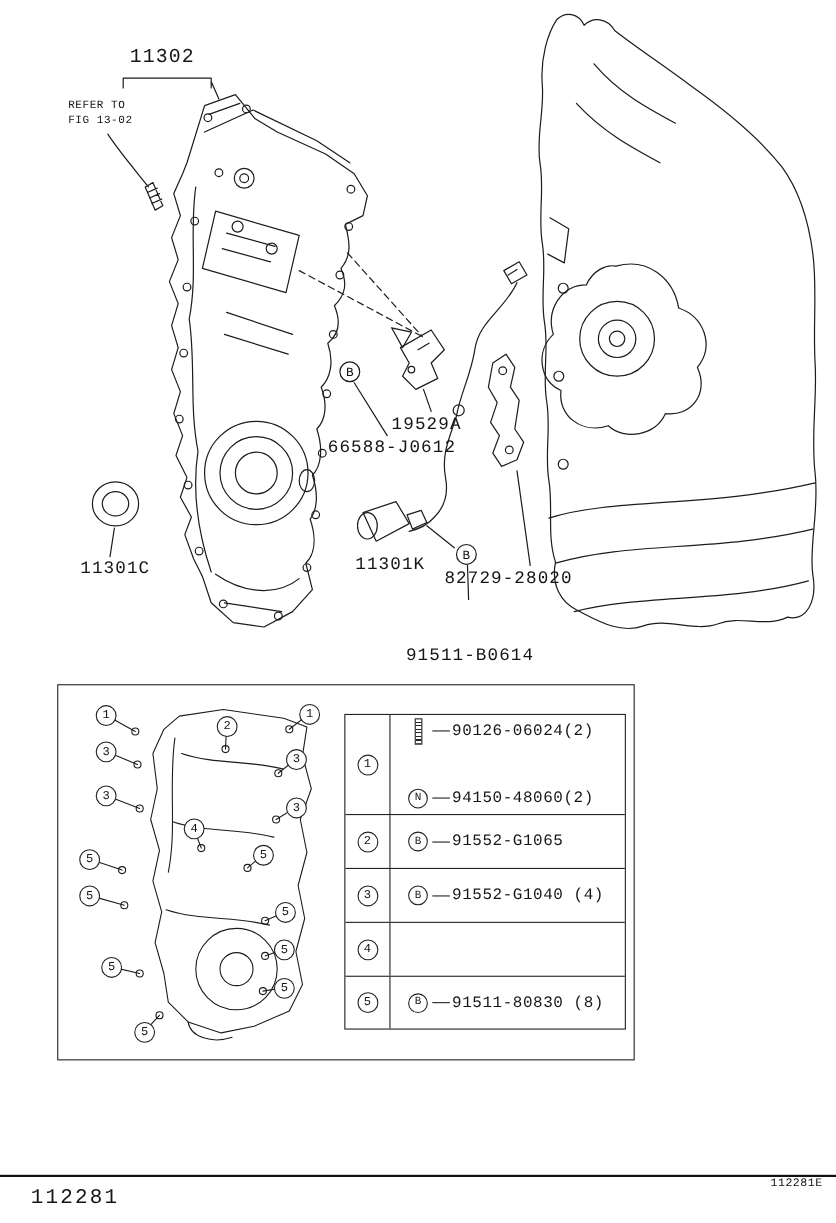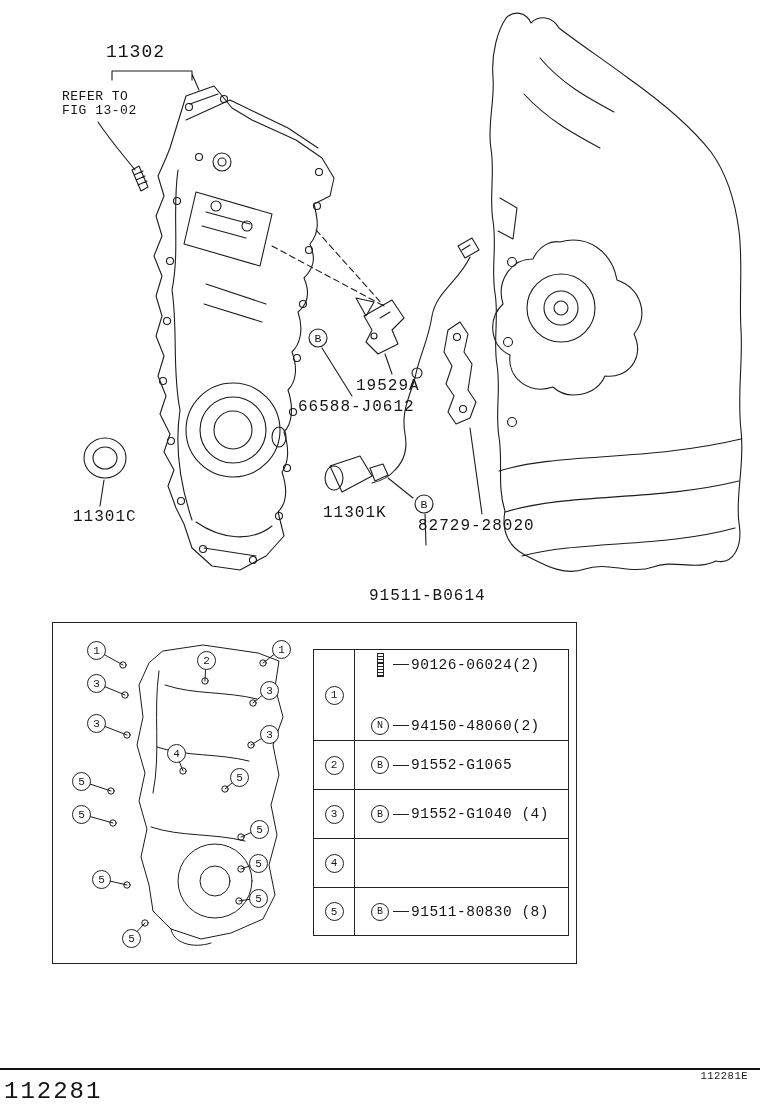--- a/index.html
+++ b/index.html
@@ -3,21 +3,21 @@
 <meta charset="utf-8">
 <style>
   html,body{margin:0;padding:0;background:#fff;}
   .page{position:relative;width:760px;height:1112px;background:#fff;overflow:hidden;
         font-family:"Liberation Mono","DejaVu Sans Mono",monospace;color:#151515;}
   .page svg{position:absolute;left:0;top:0;}
   svg *{vector-effect:non-scaling-stroke;}
   svg text{font-family:"Liberation Mono","DejaVu Sans Mono",monospace;fill:#151515;}
   .lbl{position:absolute;white-space:nowrap;letter-spacing:1px;font-size:16px;}
   .lbl-big{font-size:18px;}
-  .lbl-sm{font-size:13px;line-height:14px;letter-spacing:0.5px;}
+  .lbl-sm{font-size:10px;line-height:14px;letter-spacing:0.5px;}
   .box{position:absolute;left:52px;top:622px;width:523px;height:340px;border:1.4px solid #222;}
   .co{position:absolute;width:17px;height:17px;border:1.2px solid #222;border-radius:50%;
       display:flex;align-items:center;justify-content:center;font-size:11px;background:#fff;z-index:2;}
   .ltable{position:absolute;left:260px;top:26px;width:256px;height:287px;border:1.3px solid #222;
           box-sizing:border-box;display:flex;flex-direction:column;background:#fff;z-index:3;}
   .trow{display:flex;border-bottom:1.3px solid #222;}
   .trow:last-child{border-bottom:none;flex:1;}
   .tcall{width:40px;border-right:1.3px solid #222;display:flex;align-items:center;justify-content:center;}
   .cot{width:17px;height:17px;border:1.2px solid #222;border-radius:50%;display:flex;
        align-items:center;justify-content:center;font-size:11px;background:#fff;}
@@ -28,21 +28,21 @@
   .pnum{font-size:14.5px;letter-spacing:0.5px;margin-left:2px;}
   .circ{width:16px;height:16px;border:1.2px solid #222;border-radius:50%;display:flex;
         align-items:center;justify-content:center;font-size:10px;background:#fff;}
   .stud{width:7px;height:24px;border:1px solid #222;box-sizing:border-box;
         background:repeating-linear-gradient(180deg,#fff 0 2px,#222 2px 3.2px);}
   .fbolt{display:flex;flex-direction:column;align-items:center;}
   .fbolt .head{width:12px;height:5px;border:1px solid #222;box-sizing:border-box;border-radius:2px;}
   .fbolt .shaft{width:5px;height:13px;border:1px solid #222;border-top:none;box-sizing:border-box;
         background:repeating-linear-gradient(180deg,#fff 0 2px,#222 2px 3px);}
   .footer-line{position:absolute;left:0;top:1068px;width:760px;border-top:2px solid #111;}
-  .fcode{position:absolute;left:4px;top:1078px;font-size:24px;letter-spacing:2px;}
+  .fcode{position:absolute;left:28px;top:1078px;font-size:19px;letter-spacing:2px;}
   .fsheet{position:absolute;right:12px;top:1070px;font-size:10.5px;letter-spacing:0.5px;}
 </style>
 </head>
 <body>
 
 <div class="page">
 
   <svg width="760" height="600" viewBox="0 0 760 600">
     <g fill="none" stroke="#1c1c1c" stroke-width="1.1" stroke-linejoin="round" stroke-linecap="round">
 
@@ -151,28 +151,28 @@
         <path d="M500,198 L517,208 L513,239 L498,231"></path>
         <circle cx="512" cy="262" r="4.5"></circle>
           <circle cx="508" cy="342" r="4.5"></circle>
           <circle cx="512" cy="422" r="4.5"></circle>
       </g>
     </g>
     <text x="318" y="342" text-anchor="middle" font-size="11.5">B</text>
     <text x="424" y="508" text-anchor="middle" font-size="11.5">B</text>
   </svg>
 
-  <div class="lbl lbl-big" style="left:106px;top:42px;">11302</div>
+  <div class="lbl lbl-big" style="left:118px;top:42px;">11302</div>
   <div class="lbl lbl-sm" style="left:62px;top:90px;">REFER TO</div>
   <div class="lbl lbl-sm" style="left:62px;top:104px;">FIG 13-02</div>
   <div class="lbl" style="left:356px;top:377px;">19529A</div>
   <div class="lbl" style="left:298px;top:398px;">66588-J0612</div>
   <div class="lbl" style="left:73px;top:508px;">11301C</div>
   <div class="lbl" style="left:323px;top:504px;">11301K</div>
-  <div class="lbl" style="left:418px;top:517px;">82729-28020</div>
+  <div class="lbl" style="left:404px;top:517px;">82729-28020</div>
   <div class="lbl" style="left:369px;top:547px;margin-top:40px;">91511-B0614</div>
 
   <div class="box">
     <svg width="523" height="340" viewBox="0 0 523 340">
       <g fill="none" stroke="#1c1c1c" stroke-width="1" stroke-linejoin="round" stroke-linecap="round">
         <path d="M110,28 L150,22 L205,30 L226,38 L222,64 L230,94 L220,122 L226,152 L218,182 L224,212
           L216,242 L222,272 L210,296 L178,310 L148,316 L118,306 L100,288 L96,262 L88,234 L94,206
           L86,178 L92,150 L84,122 L90,94 L86,62 L96,40 Z"></path>
         <path d="M112,62 C142,72 172,68 204,76 M104,124 C134,134 164,130 196,138 M98,204 C128,214 160,210 192,218"></path>
         <path d="M106,48 C100,90 108,130 100,170"></path>

